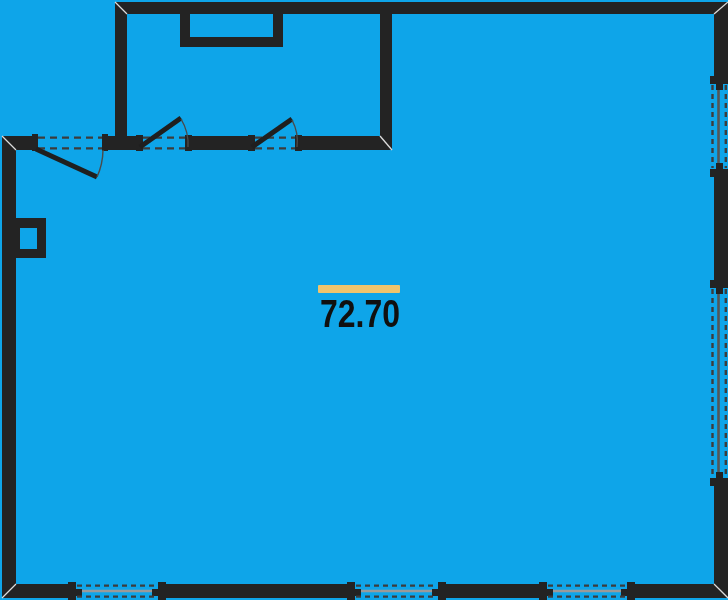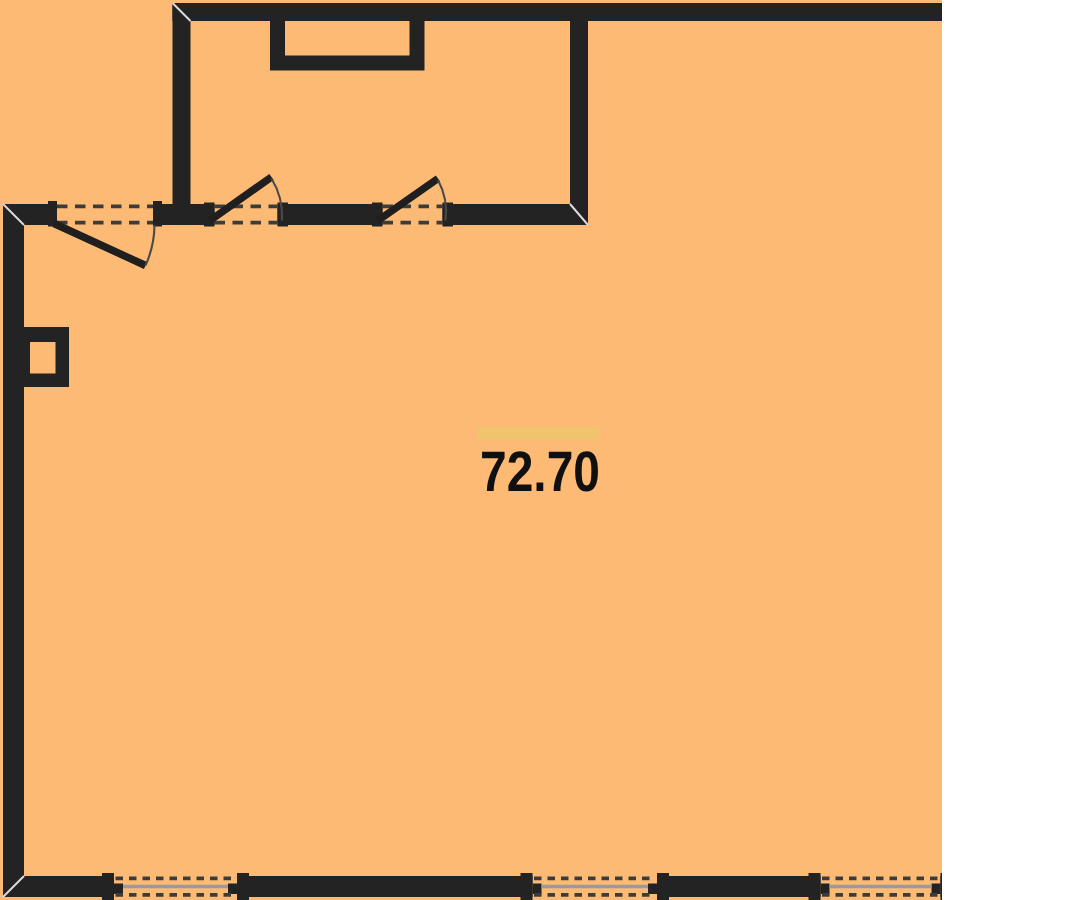--- a/index.html
+++ b/index.html
@@ -1,16 +1,16 @@
 <!DOCTYPE html>
 <html><head>
 <meta charset="utf-8">
 <style>
   html,body{margin:0;padding:0;background:#ffffff;}
-  .stage{position:relative;width:628px;height:600px;background:#fdba74;overflow:hidden;
+  .stage{position:relative;width:728px;height:600px;background:#0ea5e9;overflow:hidden;
          font-family:"Liberation Sans", sans-serif;}
   svg{display:block;}
   .dash-door{stroke:#3c3c3c;stroke-width:2.4;stroke-dasharray:7 5;fill:none;}
   .dash-win{stroke:#3c3c3c;stroke-width:2.4;stroke-dasharray:5 4;fill:none;}
   .glass-v{stroke:#565656;stroke-width:2.6;fill:none;}
   .glass-h{stroke:#9a9a9a;stroke-width:2.4;fill:none;}
   .leaf{stroke:#1f1f1f;stroke-width:5;fill:none;}
   .arc{stroke:#4a4a4a;stroke-width:1.4;fill:none;}
   .seam{stroke:#dcdcdc;stroke-width:1.3;fill:none;}
   .area-text{font-family:"Liberation Sans", sans-serif;font-weight:bold;font-size:38px;fill:#101010;}

